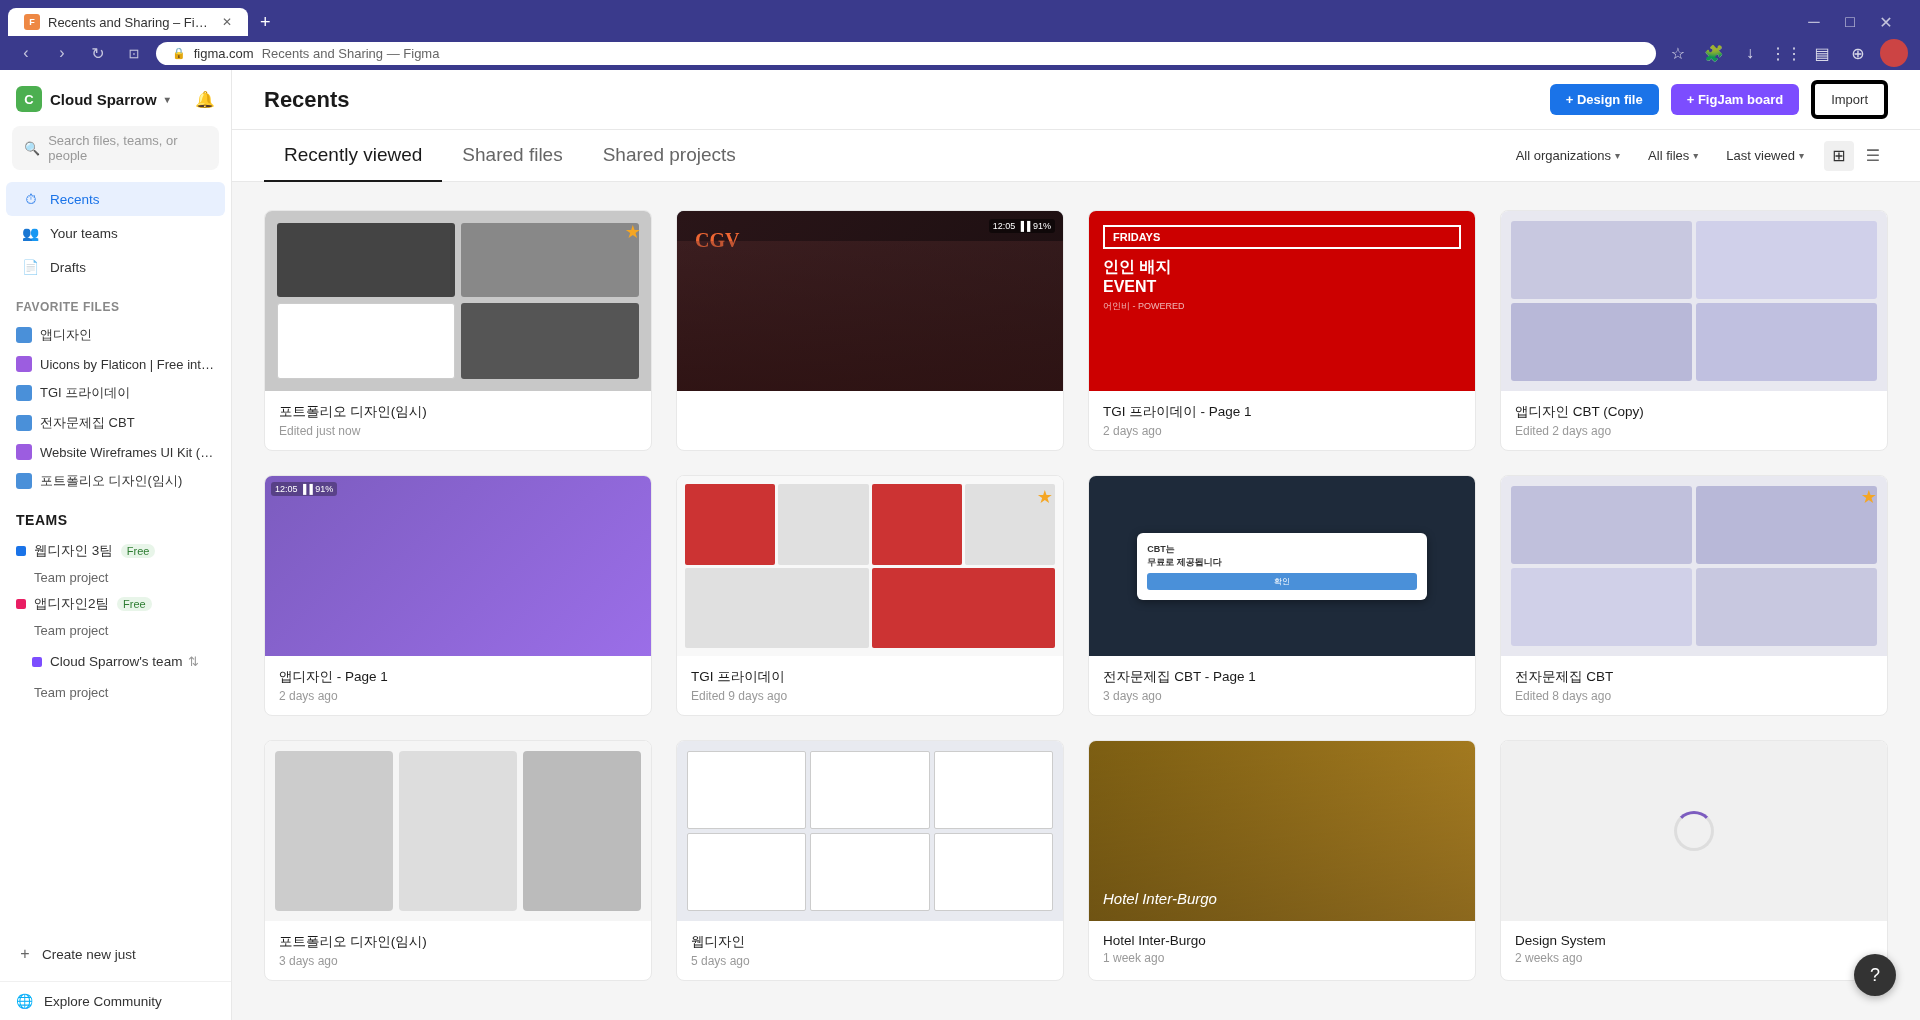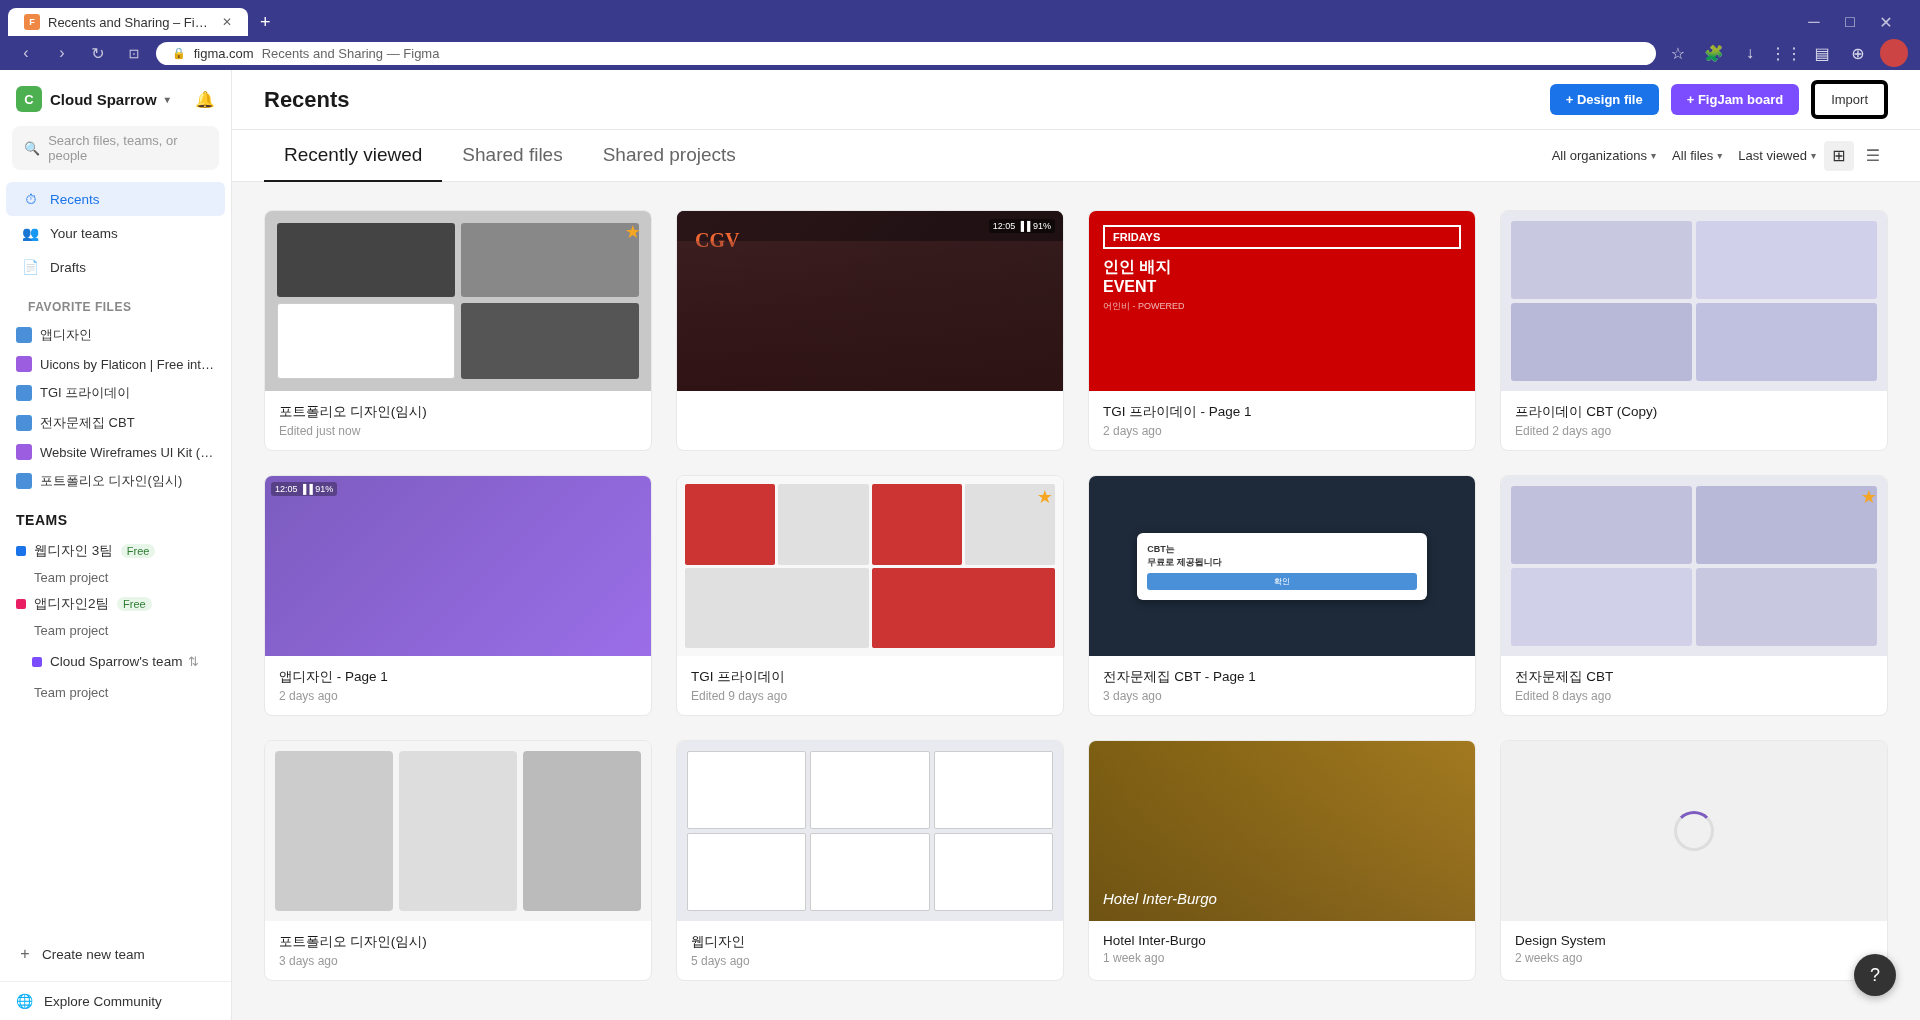--- a/index.html
+++ b/index.html
@@ -33,21 +33,21 @@
     .org-avatar { width: 26px; height: 26px; background: #4CAF50; border-radius: 6px; display: flex; align-items: center; justify-content: center; color: white; font-size: 13px; font-weight: 700; }
     .chevron-icon { font-size: 10px; color: #666; }
     .bell-icon { color: #666; font-size: 16px; cursor: pointer; }
     .sidebar-search { padding: 6px 12px 12px; }
     .search-box { display: flex; align-items: center; gap: 8px; background: #f5f5f5; border-radius: 8px; padding: 7px 12px; cursor: pointer; }
     .search-icon { color: #999; font-size: 13px; }
     .search-placeholder { font-size: 13px; color: #999; }
     .sidebar-item { display: flex; align-items: center; gap: 10px; padding: 8px 16px; cursor: pointer; font-size: 13.5px; color: #333; border-radius: 6px; margin: 0 6px; }
     .sidebar-item.active { background: #e8f0fe; color: #1a73e8; }
     .sidebar-item-icon { width: 18px; height: 18px; display: flex; align-items: center; justify-content: center; color: inherit; font-size: 14px; }
-    .sidebar-section { padding: 16px 28px 6px; font-size: 12px; font-weight: 600; color: #888; text-transform: uppercase; letter-spacing: 0.5px; }
+    .sidebar-section { padding: 16px 16px 6px; font-size: 12px; font-weight: 600; color: #888; text-transform: uppercase; letter-spacing: 0.5px; }
     .sidebar-file-item { display: flex; align-items: center; gap: 8px; padding: 6px 16px; cursor: pointer; font-size: 13px; color: #333; }
     .file-icon { width: 16px; height: 16px; background: #4a90d9; border-radius: 3px; flex-shrink: 0; display: flex; align-items: center; justify-content: center; }
     .file-label { overflow: hidden; text-overflow: ellipsis; white-space: nowrap; }
     .teams-header { padding: 8px 16px; font-size: 14px; font-weight: 600; color: #1a1a1a; }
     .team-item { padding: 6px 16px; cursor: pointer; }
     .team-name-row { display: flex; align-items: center; gap: 8px; font-size: 13.5px; color: #333; }
     .team-dot { width: 10px; height: 10px; border-radius: 2px; flex-shrink: 0; }
     .team-badge { font-size: 11px; background: #e8f5e9; color: #2e7d32; padding: 1px 6px; border-radius: 10px; font-weight: 500; }
     .team-subitem { padding: 4px 16px 4px 34px; font-size: 13px; color: #666; cursor: pointer; }
     .create-team { display: flex; align-items: center; gap: 8px; padding: 10px 16px; cursor: pointer; font-size: 13.5px; color: #333; margin-top: auto; }
@@ -62,21 +62,21 @@
     .main-header { background: white; border-bottom: 1px solid #e8e8e8; padding: 0 32px; display: flex; align-items: center; justify-content: space-between; height: 60px; }
     .page-title { font-size: 22px; font-weight: 600; color: #1a1a1a; }
     .header-actions { display: flex; gap: 12px; align-items: center; }
     .btn-design { background: #1a73e8; color: white; border: none; border-radius: 6px; padding: 8px 16px; font-size: 13px; font-weight: 600; cursor: pointer; display: flex; align-items: center; gap: 6px; }
     .btn-figjam { background: #7c4dff; color: white; border: none; border-radius: 6px; padding: 8px 16px; font-size: 13px; font-weight: 600; cursor: pointer; display: flex; align-items: center; gap: 6px; }
     .btn-import { background: white; color: #333; border: 4px solid #000000; border-radius: 6px; padding: 8px 16px; font-size: 13px; font-weight: 500; cursor: pointer; }
     .tabs-bar { background: white; border-bottom: 1px solid #e8e8e8; padding: 0 32px; display: flex; align-items: center; justify-content: space-between; }
     .tabs-left { display: flex; gap: 0; }
     .tab-btn { padding: 14px 20px; font-size: 19px; color: #666; cursor: pointer; border-bottom: 2px solid transparent; margin-bottom: -1px; }
     .tab-btn.active { color: #1a1a1a; border-bottom-color: #1a1a1a; font-weight: 500; }
-    .tabs-right { display: flex; align-items: center; }
+    .tabs-right { display: flex; align-items: center; gap: 12px; }
     .filter-btn { display: flex; align-items: center; gap: 4px; font-size: 13px; color: #333; cursor: pointer; padding: 4px 8px; border-radius: 4px; }
     .filter-chevron { font-size: 10px; color: #666; }
     .view-icons { display: flex; gap: 4px; }
     .view-icon-btn { width: 30px; height: 30px; display: flex; align-items: center; justify-content: center; cursor: pointer; border-radius: 4px; color: #666; }
     .view-icon-btn.active { background: #f0f0f0; color: #333; }
 
     
     .files-area { flex: 1; overflow-y: auto; padding: 28px 32px; }
     .files-grid { display: grid; grid-template-columns: repeat(4, 1fr); gap: 24px; }
     .file-card { background: white; border-radius: 8px; overflow: hidden; cursor: pointer; transition: box-shadow 0.2s; border: 1px solid #e8e8e8; }
@@ -227,21 +227,21 @@
       <span class="sort-icon">⇅</span>
     </div>
         </div>
         <div class="team-subitem">Team project</div>
       </div>
 
     <div class="sidebar-spacer"></div>
 
     <div class="create-team">
       <div class="create-icon">+</div>
-      <span>Create new team</span>
+      <span>Create new just</span>
     </div>
 
     <div class="explore-item">
       <div class="sidebar-item-icon">🌐</div>
       <span>Explore Community</span>
     </div>
   </div>
 
   <div class="main">
     <div class="main-header">
@@ -322,21 +322,21 @@
           <div class="file-card">
             <div class="file-thumb" style="background: rgb(232, 232, 240);">
               <div style="display:grid;grid-template-columns:1fr 1fr;gap:4px;padding:10px;height:100%;">
         <div style="background:#c8c8e0;border-radius:3px;"></div>
         <div style="background:#d0d0ea;border-radius:3px;"></div>
         <div style="background:#b8b8d8;border-radius:3px;"></div>
         <div style="background:#c0c0e0;border-radius:3px;"></div>
       </div>
             </div>
             <div class="file-info">
-              <div class="file-name">프라이데이 CBT (Copy)</div>
+              <div class="file-name">앱디자인 CBT (Copy)</div>
               <div class="file-meta">Edited 2 days ago</div>
             </div>
           </div>
           <div class="file-card">
             <div class="file-thumb" style="background: linear-gradient(135deg, rgb(124, 92, 191) 0%, rgb(155, 110, 232) 100%);">
               <div style="padding:8px;font-size:10px;color:white;">
         <div style="position:absolute;top:6px;left:6px;background:rgba(0,0,0,0.3);border-radius:3px;padding:2px 4px;font-size:9px;">12:05 ▐▐ 91%</div>
       </div>
             </div>
             <div class="file-info">

